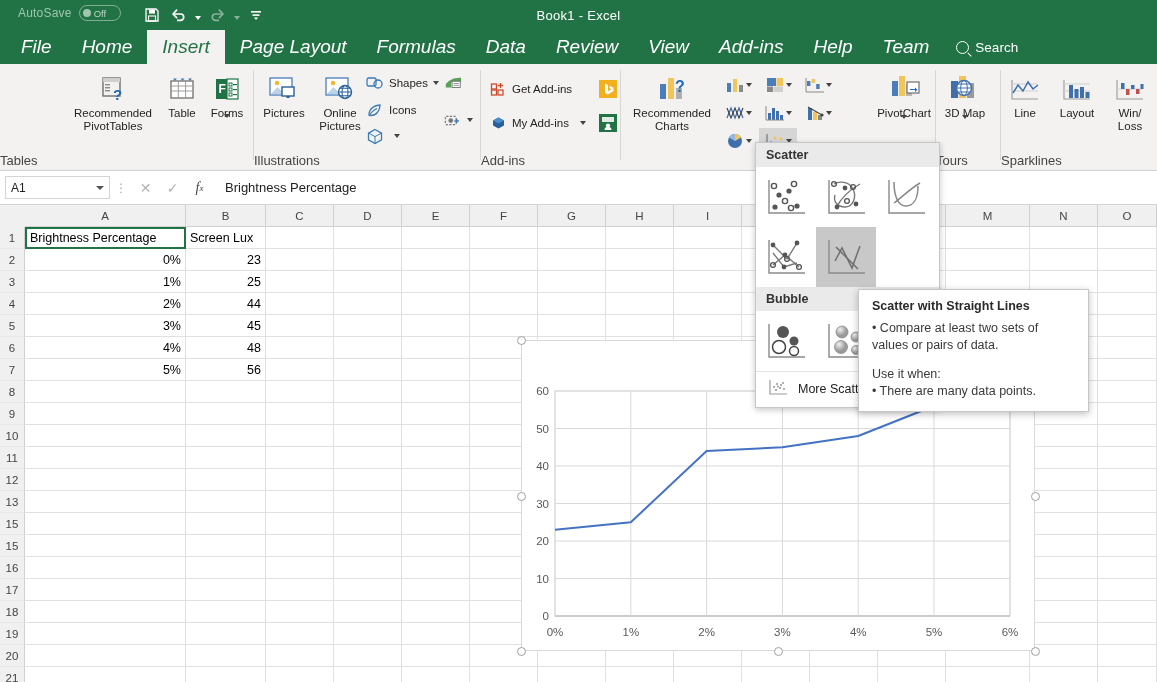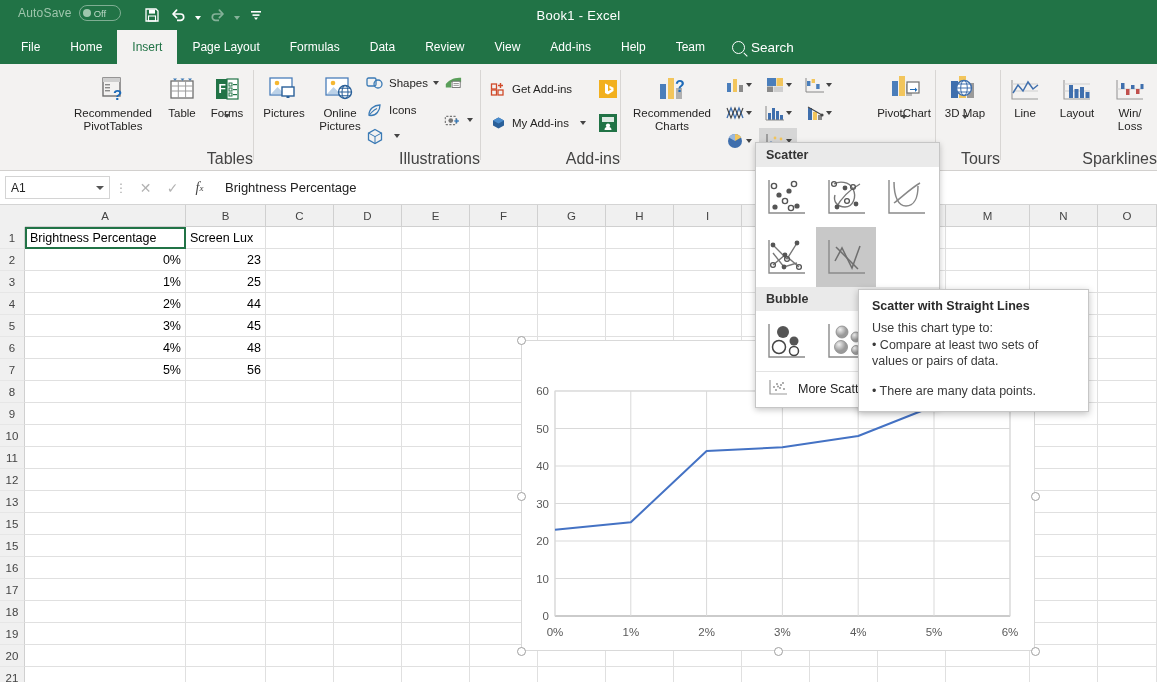--- a/index.html
+++ b/index.html
@@ -44,42 +44,42 @@
   }
 
   
   .tabbar {
     position: absolute; top: 30px; left: 0; width: 1157px; height: 34px;
     background: #217346;
   }
   .tabs { display: flex; align-items: stretch; height: 34px; padding-left: 6px; }
   .tab {
     display: flex; align-items: center; padding: 0 15px;
-    font-size: 12px; color: #fff; cursor: default; white-space: nowrap;
+    font-size: 19px; color: #fff; cursor: default; white-space: nowrap; font-style: italic;
   }
   .tab.active { background: #f3f2f1; color: #217346; }
   .search-tab { display: flex; align-items: center; gap: 6px; padding: 0 12px; font-size: 13.5px; color: #fff; }
   .search-glass {
     width: 13px; height: 13px; border: 1.4px solid #fff; border-radius: 50%;
     position: relative; display: inline-block;
   }
   .search-glass::after {
     content: ""; position: absolute; width: 1.4px; height: 5px; background: #fff;
     right: -2px; bottom: -4px; transform: rotate(-45deg);
   }
 
   
   .ribbon {
     position: absolute; top: 64px; left: 0; width: 1157px; height: 107px;
     background: #f3f2f1; border-bottom: 1px solid #d2d0ce;
   }
   .rgroup { position: absolute; top: 0; height: 107px; }
   .rgroup-label {
     position: absolute; bottom: 3px; left: 0; width: 100%;
-    text-align: right; font-size: 16px; color: #444; margin-top: 36px;
+    text-align: left; font-size: 13px; color: #444; margin-top: 36px;
   }
   .rsep { position: absolute; top: 6px; width: 1px; height: 90px; background: #d8d6d4; }
 
   .bigbtn {
     position: absolute; display: flex; flex-direction: column; align-items: center;
     width: 70px; top: 4px; cursor: default;
   }
   .bigbtn .ico { height: 36px; display: flex; align-items: flex-end; justify-content: center; }
   .bigbtn .lbl { font-size: 11.5px; color: #252423; text-align: center; line-height: 13px; margin-top: 3px; }
 
@@ -1141,19 +1141,19 @@
               <circle cx="10" cy="8.5" r=".9"></circle>
             </g>
           </svg>
       </span>
       <span>More Scatte</span>
     </div>
   </div>
 
   <div class="tooltip" style="left:858px; top:289px; width:231px;">
     <div class="tt-title">Scatter with Straight Lines</div>
-    <div class="tt-p">Use this chart type to:</div>
     <div class="tt-p">• Compare at least two sets of values or pairs of data.</div>
     <div class="tt-gap"></div>
+    <div class="tt-p">Use it when:</div>
     <div class="tt-p">• There are many data points.</div>
   </div>
 
 </div>
 
 </body></html>

